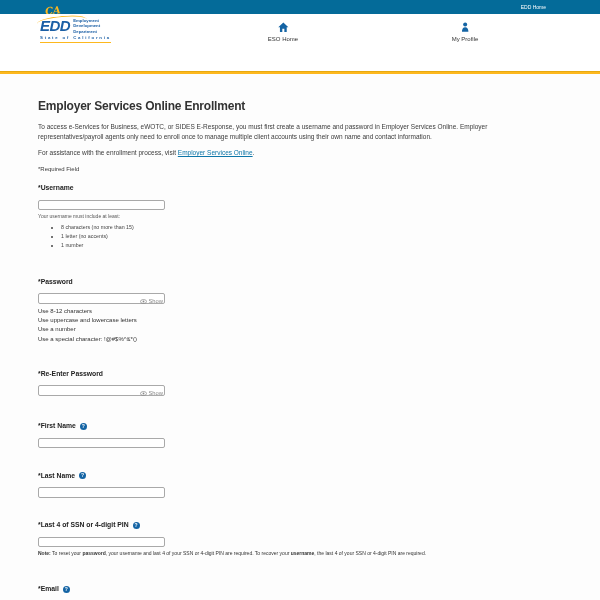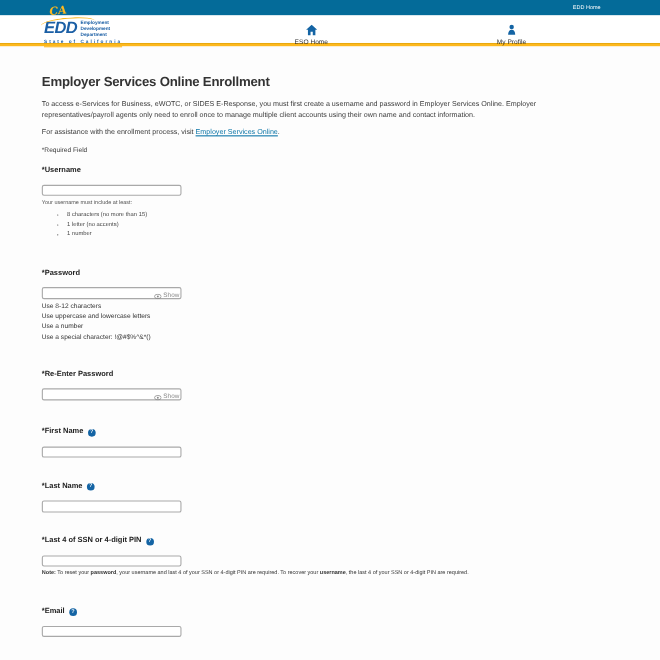--- a/index.html
+++ b/index.html
@@ -9,21 +9,21 @@
   
   .topbar { position:relative; height:14px; background:#046b99; }
   .ca-logo { position:absolute; left:45px; top:0px; cursor:pointer; }
   .ca-logo .ca { font-family:"DejaVu Serif", serif; font-style:italic; font-weight:bold;
     font-size:10px; color:#fdb81e; display:inline-block; transform:rotate(-6deg); }
   .ca-logo .gov { font-size:4px; color:#ffffff; margin-left:-1px; vertical-align:bottom; }
   .edd-home-link { position:absolute; right:54px; top:4px; font-size:5px; color:#ffffff;
     text-decoration:none; cursor:pointer; }
 
   
-  .header { position:relative; height:25px; background:#ffffff; }
+  .header { position:relative; height:57px; background:#ffffff; }
   .edd-logo { position:absolute; left:40px; top:4px; cursor:pointer; }
   .edd-swoosh { position:absolute; left:-3px; top:-2px; width:50px; height:11px;
     border-top:1.5px solid #fdb81e; border-radius:50%; transform:rotate(-5deg); }
   .edd-row { display:flex; align-items:center; }
   .edd-acronym { font-size:15px; font-weight:bold; font-style:italic; color:#1b5fa5;
     letter-spacing:-0.5px; line-height:15px; }
   .edd-dept { margin-left:3px; }
   .edd-dept span { display:block; font-size:4.3px; font-weight:bold; color:#1b5fa5;
     line-height:5.3px; }
   .edd-state { font-size:4.3px; font-weight:bold; letter-spacing:1.8px; color:#1b5fa5;

